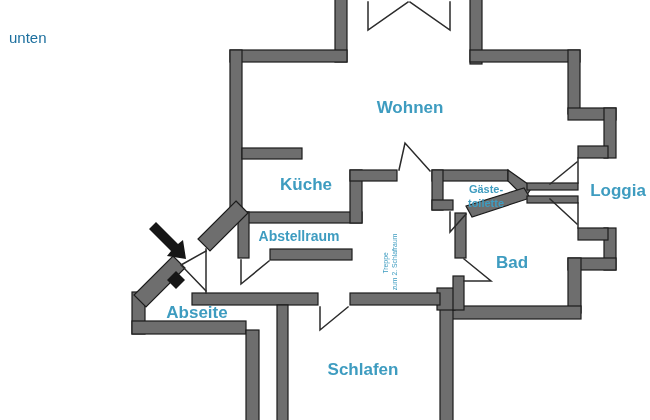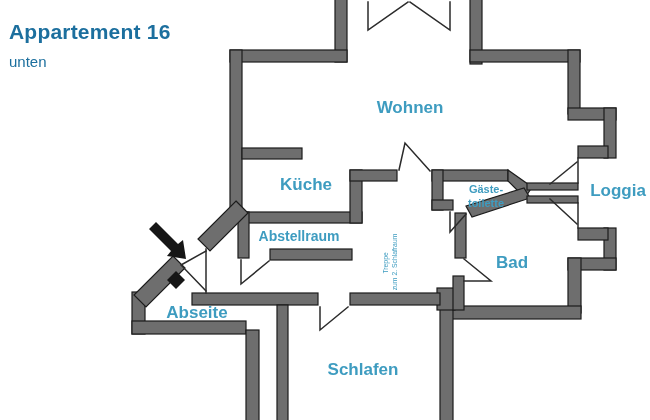--- a/index.html
+++ b/index.html
@@ -25,21 +25,20 @@
   .wall{fill:#6e6e6e;stroke:#1c1c1c;stroke-width:1.2;}
   .thin{stroke:#2b2b2b;stroke-width:1.5;fill:none;stroke-linecap:square;}
   .blackfill{fill:#161616;stroke:none;}
 </style>
 </head>
 <body>
 
 <div class="stage">
 
   <div class="title-block">
-    <h1>Appartement 16</h1>
     <div class="sub">unten</div>
   </div>
 
   <svg width="650" height="420" viewBox="0 0 650 420">
 
     <g>
 
       <rect class="wall" x="335" y="-3" width="12" height="65"></rect>
       <rect class="wall" x="230" y="50" width="117" height="12"></rect>
       <rect class="wall" x="230" y="50" width="12" height="162"></rect>

